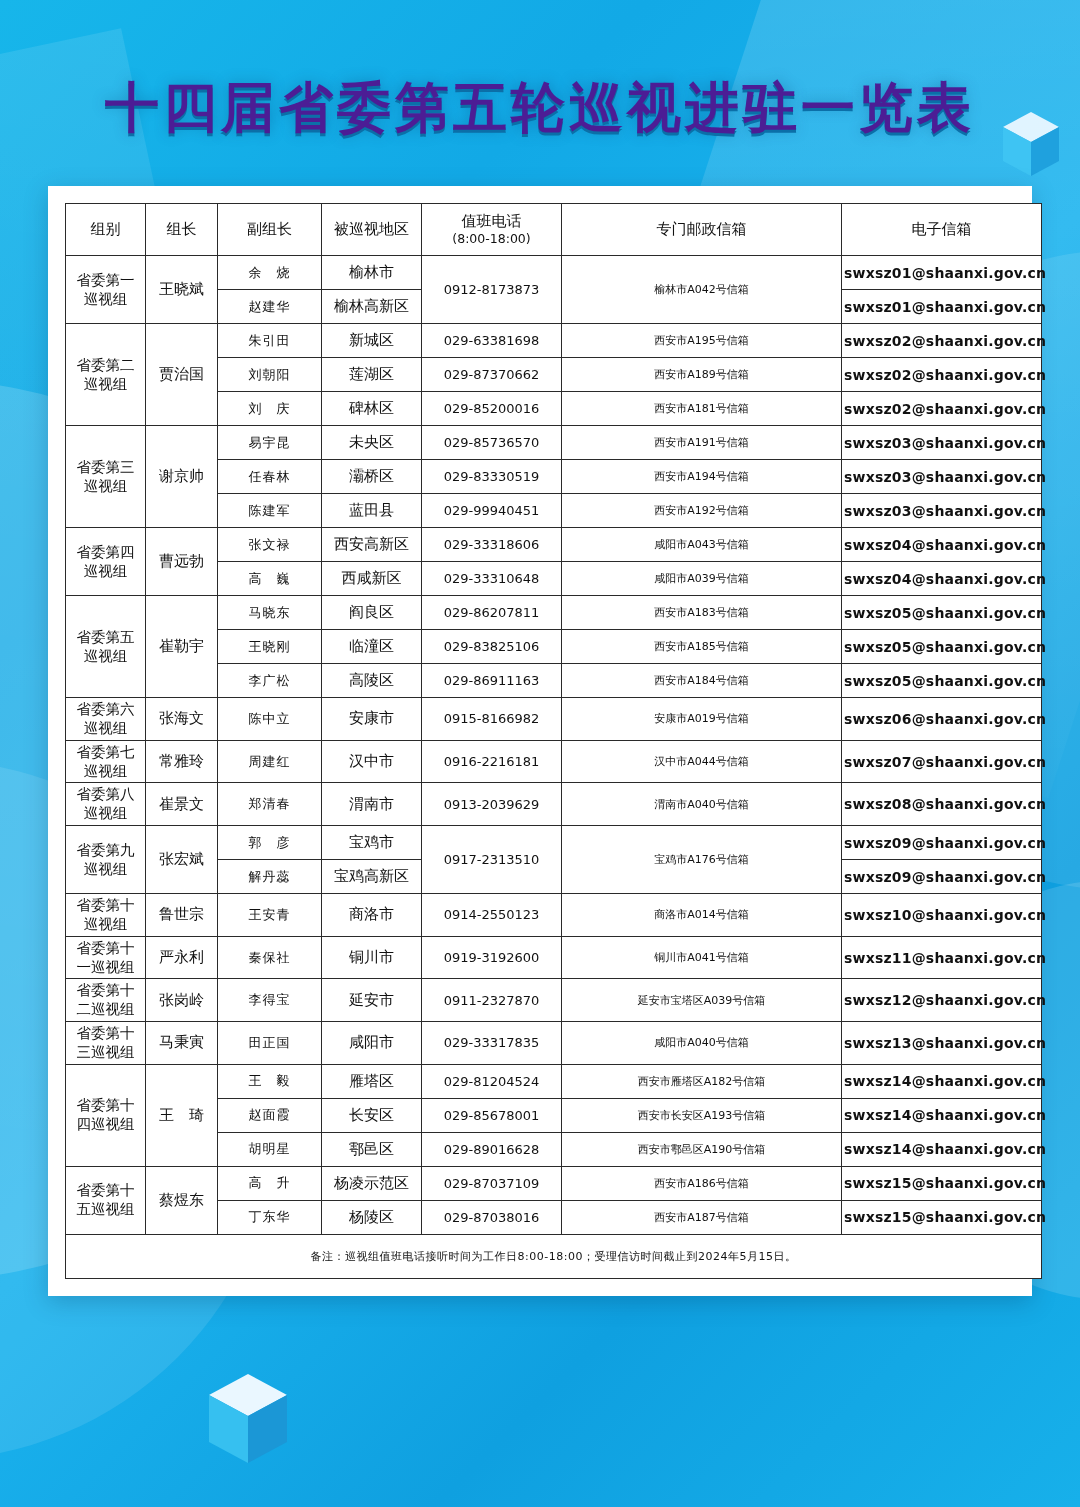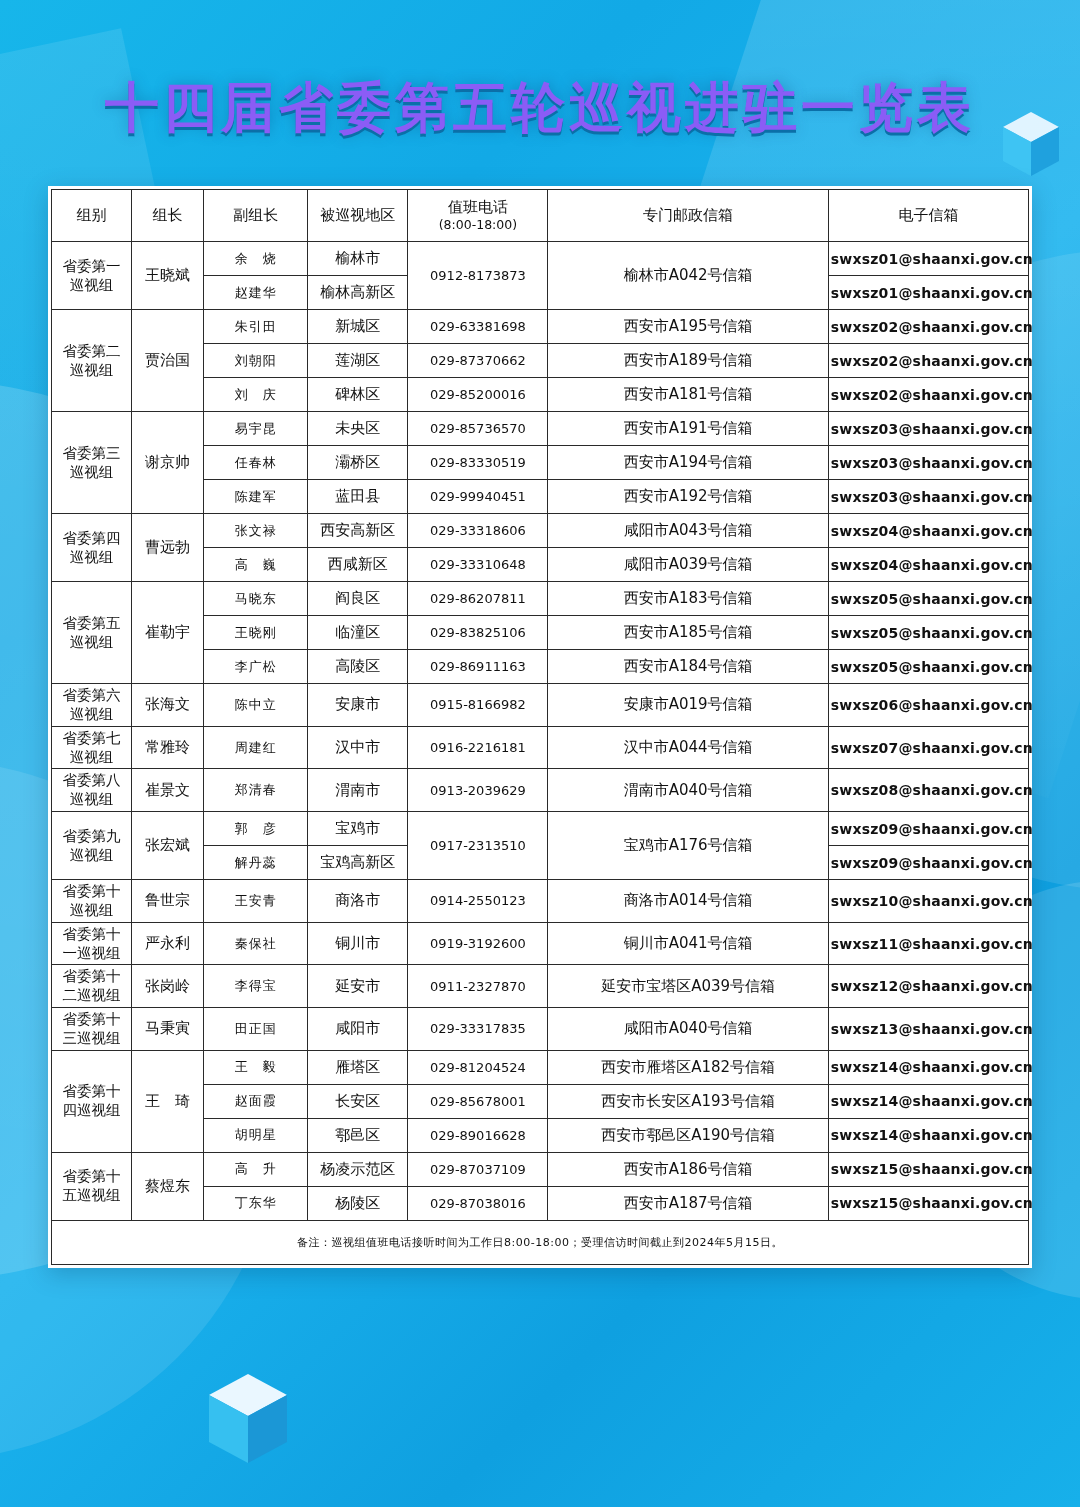--- a/index.html
+++ b/index.html
@@ -47,35 +47,35 @@
 
   .title {
     position: absolute;
     top: 72px;
     left: 0;
     width: 1080px;
     text-align: center;
     font-family: "DejaVu Sans", "Liberation Sans", sans-serif;
     font-size: 54px;
     font-weight: bold;
-    color: #8b5cf6;
+    color: #4c1d95;
     letter-spacing: 4px;
     text-shadow: 0 3px 0 #0b6fa8, 0 0 14px rgba(0,60,110,0.35);
     white-space: nowrap;
   }
 
   .table-card {
     position: absolute;
     left: 48px;
     top: 186px;
     width: 984px;
     background: #ffffff;
     border: 3px solid #ffffff;
     box-shadow: 0 6px 22px rgba(0,50,90,0.25);
-    padding: 0;
+    padding: 14px;
   }
 
   table.main {
     width: 100%;
     border-collapse: collapse;
     table-layout: fixed;
     background: #fff;
   }
   table.main td, table.main th {
     border: 1px solid #2a2a2a;
@@ -92,21 +92,21 @@
     line-height: 1.25;
   }
   thead th .sub { font-size: 12.5px; display: block; }
 
   tbody td { height: 34px; font-size: 15px; }
   td.grp { font-size: 14.5px; line-height: 1.3; }
   td.leader { font-size: 15px; }
   td.deputy { font-size: 13px; letter-spacing: 1px; }
   td.region { font-size: 15px; }
   td.phone { font-size: 13px; font-family: "DejaVu Sans", sans-serif; }
-  td.mail { font-size: 15px; }
+  td.mail { font-size: 11px; }
   td.email {
     font-size: 14px;
     font-family: "Liberation Serif", "DejaVu Serif", serif;
     font-weight: bold;
     letter-spacing: 0.2px;
     margin-left: 17px;
   }
   td.note {
     font-size: 11px;
     height: 44px;

